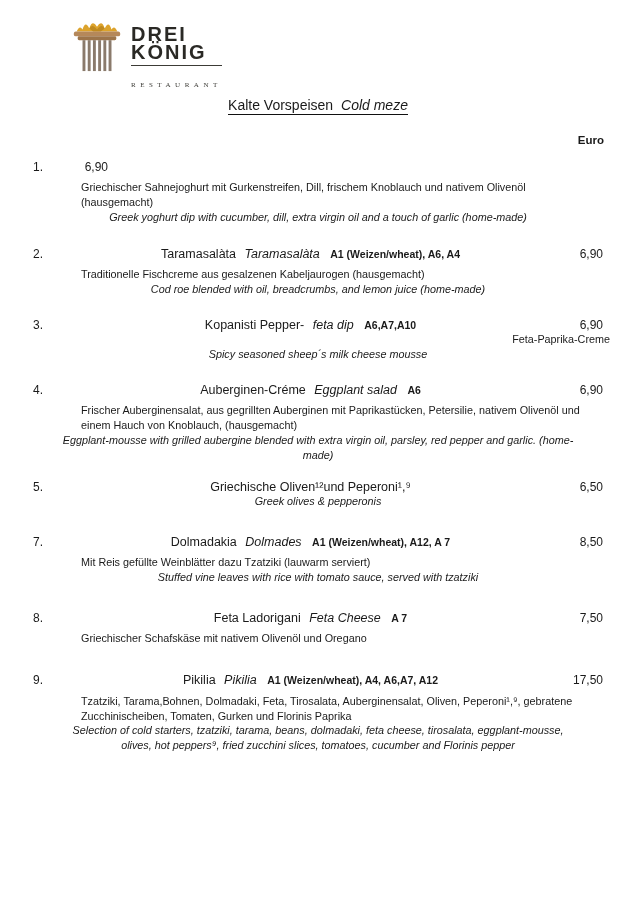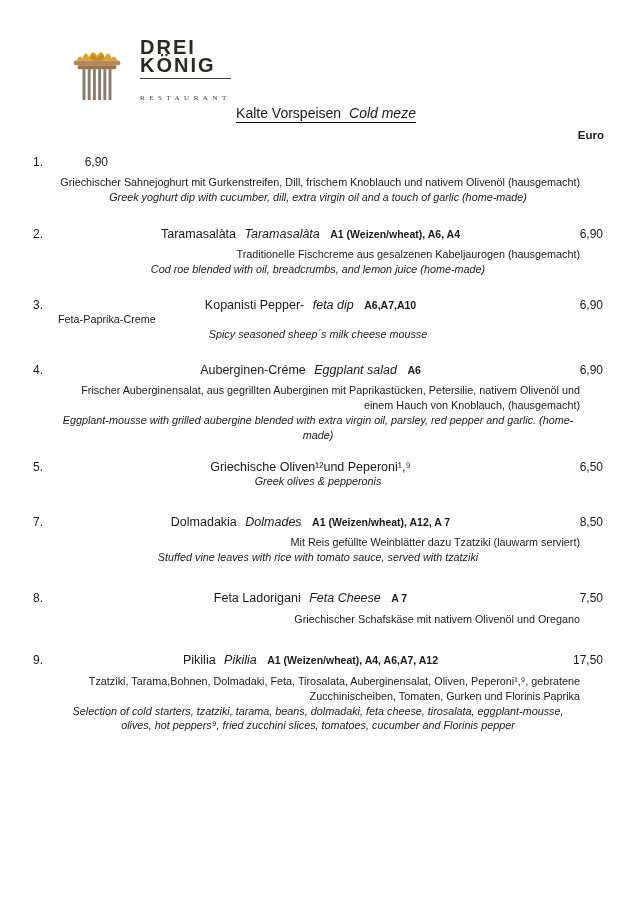--- a/index.html
+++ b/index.html
@@ -2,54 +2,54 @@
 <html><head>
 <meta charset="utf-8">
 <style>
   html,body{margin:0;padding:0;background:#e8e8e8;}
   .page{
     width:636px;height:900px;background:#ffffff;margin:0 auto;
     font-family:"Liberation Sans", sans-serif;color:#1a1a1a;
     position:relative;overflow:hidden;box-sizing:border-box;
   }
   
-  .logo{position:absolute;top:30px;left:68px;display:flex;align-items:flex-end;gap:14px;}
+  .logo{position:absolute;top:17px;left:68px;display:flex;align-items:flex-start;gap:5px;}
   .logo-icon{display:block;}
   .logo-text{padding-top:8px;}
   .logo-name{
     font-weight:700;font-size:20px;line-height:0.92;letter-spacing:2px;
     color:#2a2925;
   }
   .logo-sub{
     font-family:"Liberation Serif", serif;font-size:7px;letter-spacing:4.5px;
     color:#3c3b36;margin-top:3px;border-top:1px solid #3c3b36;padding-top:15px;
   }
   
   .title{
-    margin:8px;padding-top:97px;text-align:center;font-size:14px;font-weight:400;
+    margin:0;padding-top:97px;text-align:center;font-size:14px;font-weight:400;
     position:relative;left:20px;width:596px;
   }
   .title-inner{border-bottom:1.5px solid #111;padding-bottom:1px;}
   .t-en{font-style:italic;margin-left:4px;}
   .euro{
-    text-align:right;padding-right:32px;font-weight:700;font-size:11.5px;margin-top:0;
+    text-align:right;padding-right:32px;font-weight:700;font-size:11.5px;margin-top:21px;
   }
   
   .items{display:block;}
   .item{margin-top:22px;}
   .m1{margin-top:14px;} .m3{margin-top:21px;} .m4{margin-top:21px;}
   .m5{margin-top:17px;} .m7{margin-top:26px;} .m8{margin-top:26px;} .m9{margin-top:27px;}
   .row{display:flex;align-items:baseline;padding:0 33px;}
   .num{width:30px;flex:0 0 30px;font-size:12px;}
   .ttl{flex:1;text-align:center;font-size:12.5px;line-height:1.15;}
   .n-en{font-style:italic;margin-left:5px;}
   .alg{font-weight:700;font-size:10.5px;margin-left:7px;}
   .price{width:45px;flex:0 0 45px;text-align:right;font-size:12px;}
-  .sub{ text-align:left;font-size:10.8px;line-height:1.35;margin-top:0;padding:0 58px;}
-  .de{  text-align:right;font-size:10.8px;line-height:1.38;margin-top:6px;padding:0 56px;}
+  .sub{ text-align:right;font-size:10.8px;line-height:1.35;margin-top:0;padding:0 26px;}
+  .de{  text-align:left;font-size:10.8px;line-height:1.38;margin-top:6px;padding:0 41px;margin-left:40px;}
   .en{  text-align:center;font-size:10.8px;line-height:1.38;font-style:italic;padding:0 56px;}
 </style>
 </head>
 <body>
 
 <div class="page">
 
   <header class="logo">
     <svg class="logo-icon" width="58" height="56" viewBox="0 0 60 58" aria-hidden="true">
 

